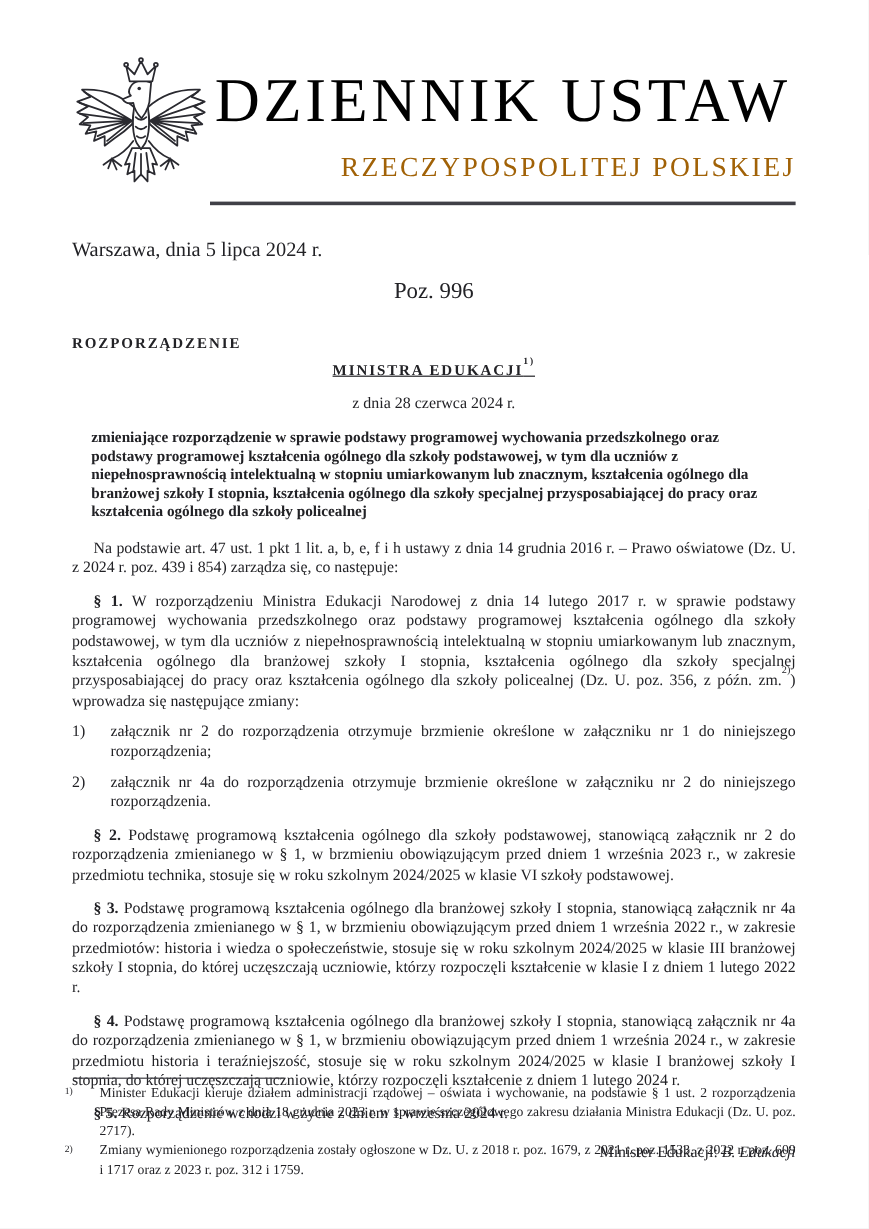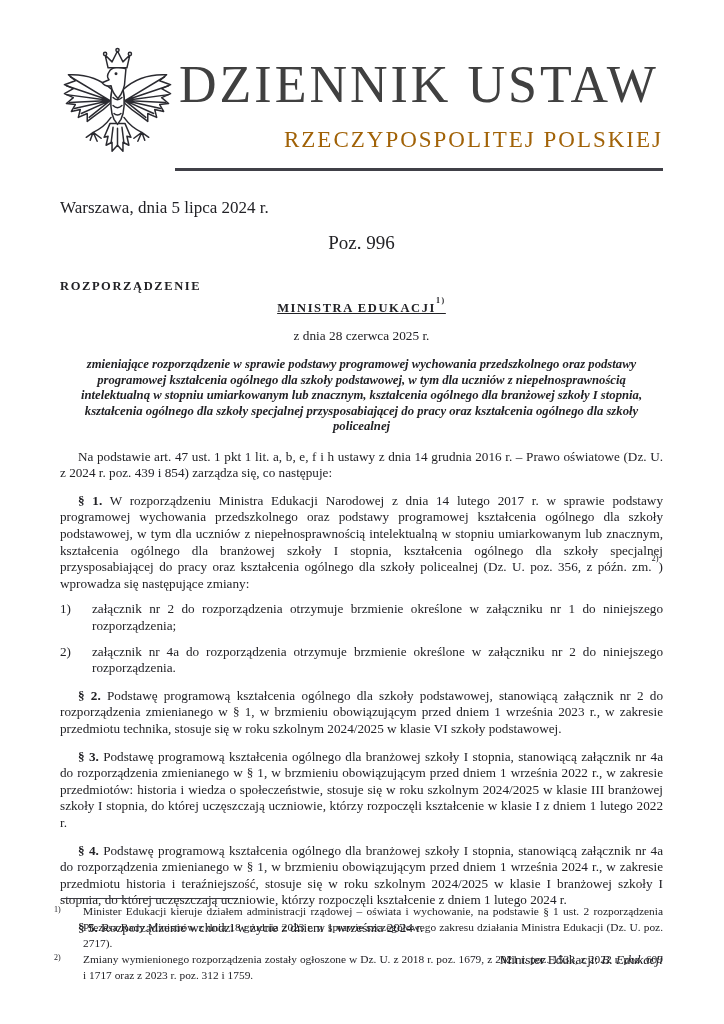--- a/index.html
+++ b/index.html
@@ -16,38 +16,38 @@
     overflow: hidden;
   }
 
   
   .masthead { display: flex; align-items: flex-start; }
   .emblem { width: 115px; height: 126px; flex: none; }
   .emblem svg { display: block; width: 115px; height: 126px; }
   .masthead-text { flex: 1; text-align: center; padding-top: 10px; }
   .journal-title {
     font-size: 52px; line-height: 58px; letter-spacing: 3px;
-    white-space: nowrap; color: #404040;
+    white-space: nowrap; color: #000000;
   }
   .journal-subtitle {
     font-size: 23px; line-height: 36px; letter-spacing: 2px;
     margin-top: 8px; white-space: nowrap; color: #a16207; text-align: right;
   }
   .masthead-rule { border-top: 3px solid #404047; margin-top: 10px; height: 0; }
 
   
   .place-date { margin-top: 26px; font-size: 17px; line-height: 20px; }
   .position   { text-align: center; margin-top: 14px; font-size: 19px; line-height: 22px; }
   .act-type   { text-align: left; margin-top: 25px; font-size: 12.5px; line-height: 14px;
                 font-weight: bold; letter-spacing: 1.6px; }
   .act-issuer { text-align: center; margin-top: 5px; font-size: 12.5px; line-height: 14px;
                 font-weight: bold; letter-spacing: 1.6px; text-decoration: underline; }
   .act-date   { text-align: center; margin-top: 13px; font-size: 13.3px; line-height: 15px; }
-  .act-subject{ text-align: center; margin-top: 14px; font-size: 12.7px; line-height: 15.5px;
-                font-weight: bold; padding: 0 16px; font-style: italic; }
+  .act-subject{ margin-top: 14px; font-size: 12.7px; line-height: 15.5px;
+                font-weight: bold; padding: 0 16px; }
 
   
   .doc-body { font-size: 13.2px; line-height: 16.6px; text-align: justify; }
   .doc-body p { margin: 0; }
   .indent { text-indent: 18px; }
   .p-intro { margin-top: 14px !important; }
   .p-sec   { margin-top: 11px !important; }
   .fnref { font-size: 8.5px; line-height: 0; position: relative; top: -4.5px; letter-spacing: 0; }
   .issuer-ref { font-size: 8px; position: relative; top: -4px; }
 
@@ -110,21 +110,21 @@
       <div class="journal-subtitle">RZECZYPOSPOLITEJ POLSKIEJ</div>
       <div class="masthead-rule"></div>
     </div>
   </header>
 
   <div class="place-date">Warszawa, dnia 5 lipca 2024 r.</div>
   <div class="position">Poz. 996</div>
 
   <div class="act-type">ROZPORZĄDZENIE</div>
   <div class="act-issuer"><span>MINISTRA EDUKACJI</span><sup class="issuer-ref">1)</sup></div>
-  <div class="act-date">z dnia 28 czerwca 2025 r.</div>
+  <div class="act-date">z dnia 28 czerwca 2024 r.</div>
   <div class="act-subject">zmieniające rozporządzenie w sprawie podstawy programowej wychowania przedszkolnego oraz podstawy programowej kształcenia ogólnego dla szkoły podstawowej, w tym dla uczniów z niepełnosprawnością intelektualną w stopniu umiarkowanym lub znacznym, kształcenia ogólnego dla branżowej szkoły I stopnia, kształcenia ogólnego dla szkoły specjalnej przysposabiającej do pracy oraz kształcenia ogólnego dla szkoły policealnej</div>
 
   <main class="doc-body">
     <p class="indent p-intro">Na podstawie art. 47 ust. 1 pkt 1 lit. a, b, e, f i h ustawy z dnia 14 grudnia 2016 r. – Prawo oświatowe (Dz. U. z 2024 r. poz. 439 i 854) zarządza się, co następuje:</p>
 
     <p class="indent p-sec"><b>§ 1.</b><span> W rozporządzeniu Ministra Edukacji Narodowej z dnia 14 lutego 2017 r. w sprawie podstawy programowej wychowania przedszkolnego oraz podstawy programowej kształcenia ogólnego dla szkoły podstawowej, w tym dla uczniów z niepełnosprawnością intelektualną w stopniu umiarkowanym lub znacznym, kształcenia ogólnego dla branżowej szkoły I stopnia, kształcenia ogólnego dla szkoły specjalnej przysposabiającej do pracy oraz kształcenia ogólnego dla szkoły policealnej (Dz. U. poz. 356, z późn. zm.</span><sup class="fnref">2)</sup><span>) wprowadza się następujące zmiany:</span></p>
 
     <div class="li">
       <span class="li-num">1)</span>
       <span class="li-text">załącznik nr 2 do rozporządzenia otrzymuje brzmienie określone w załączniku nr 1 do niniejszego rozporządzenia;</span>

